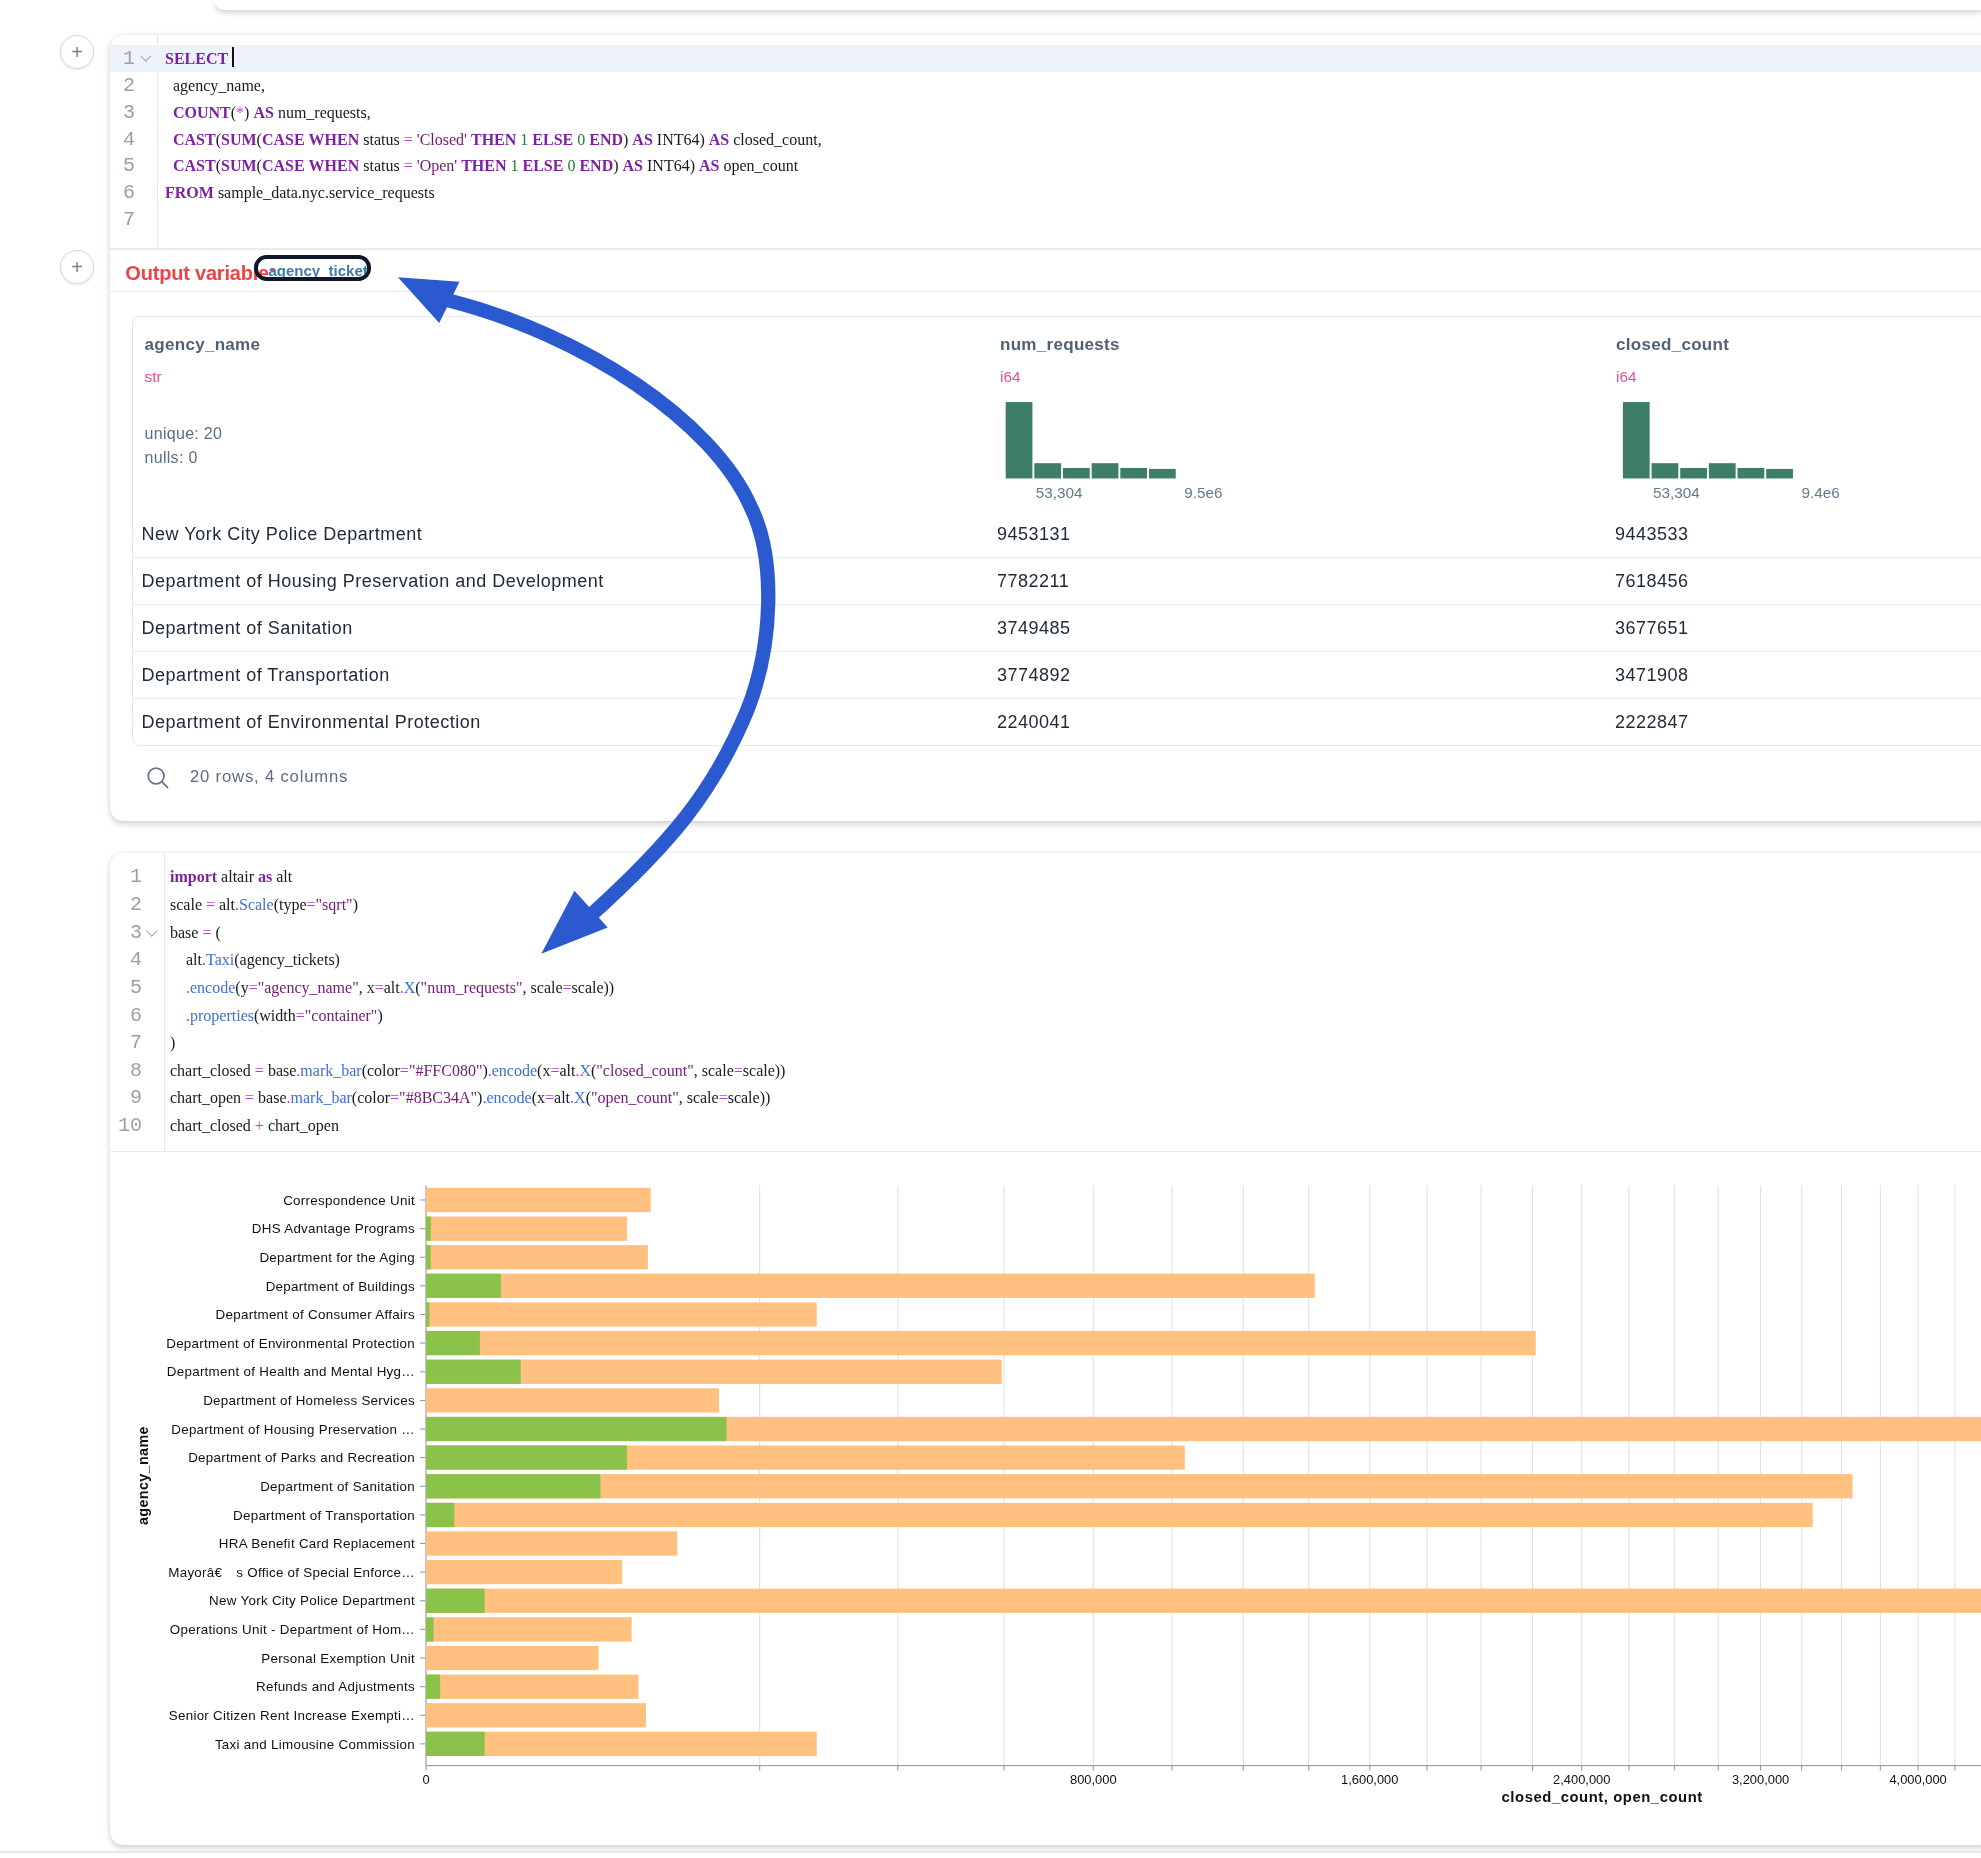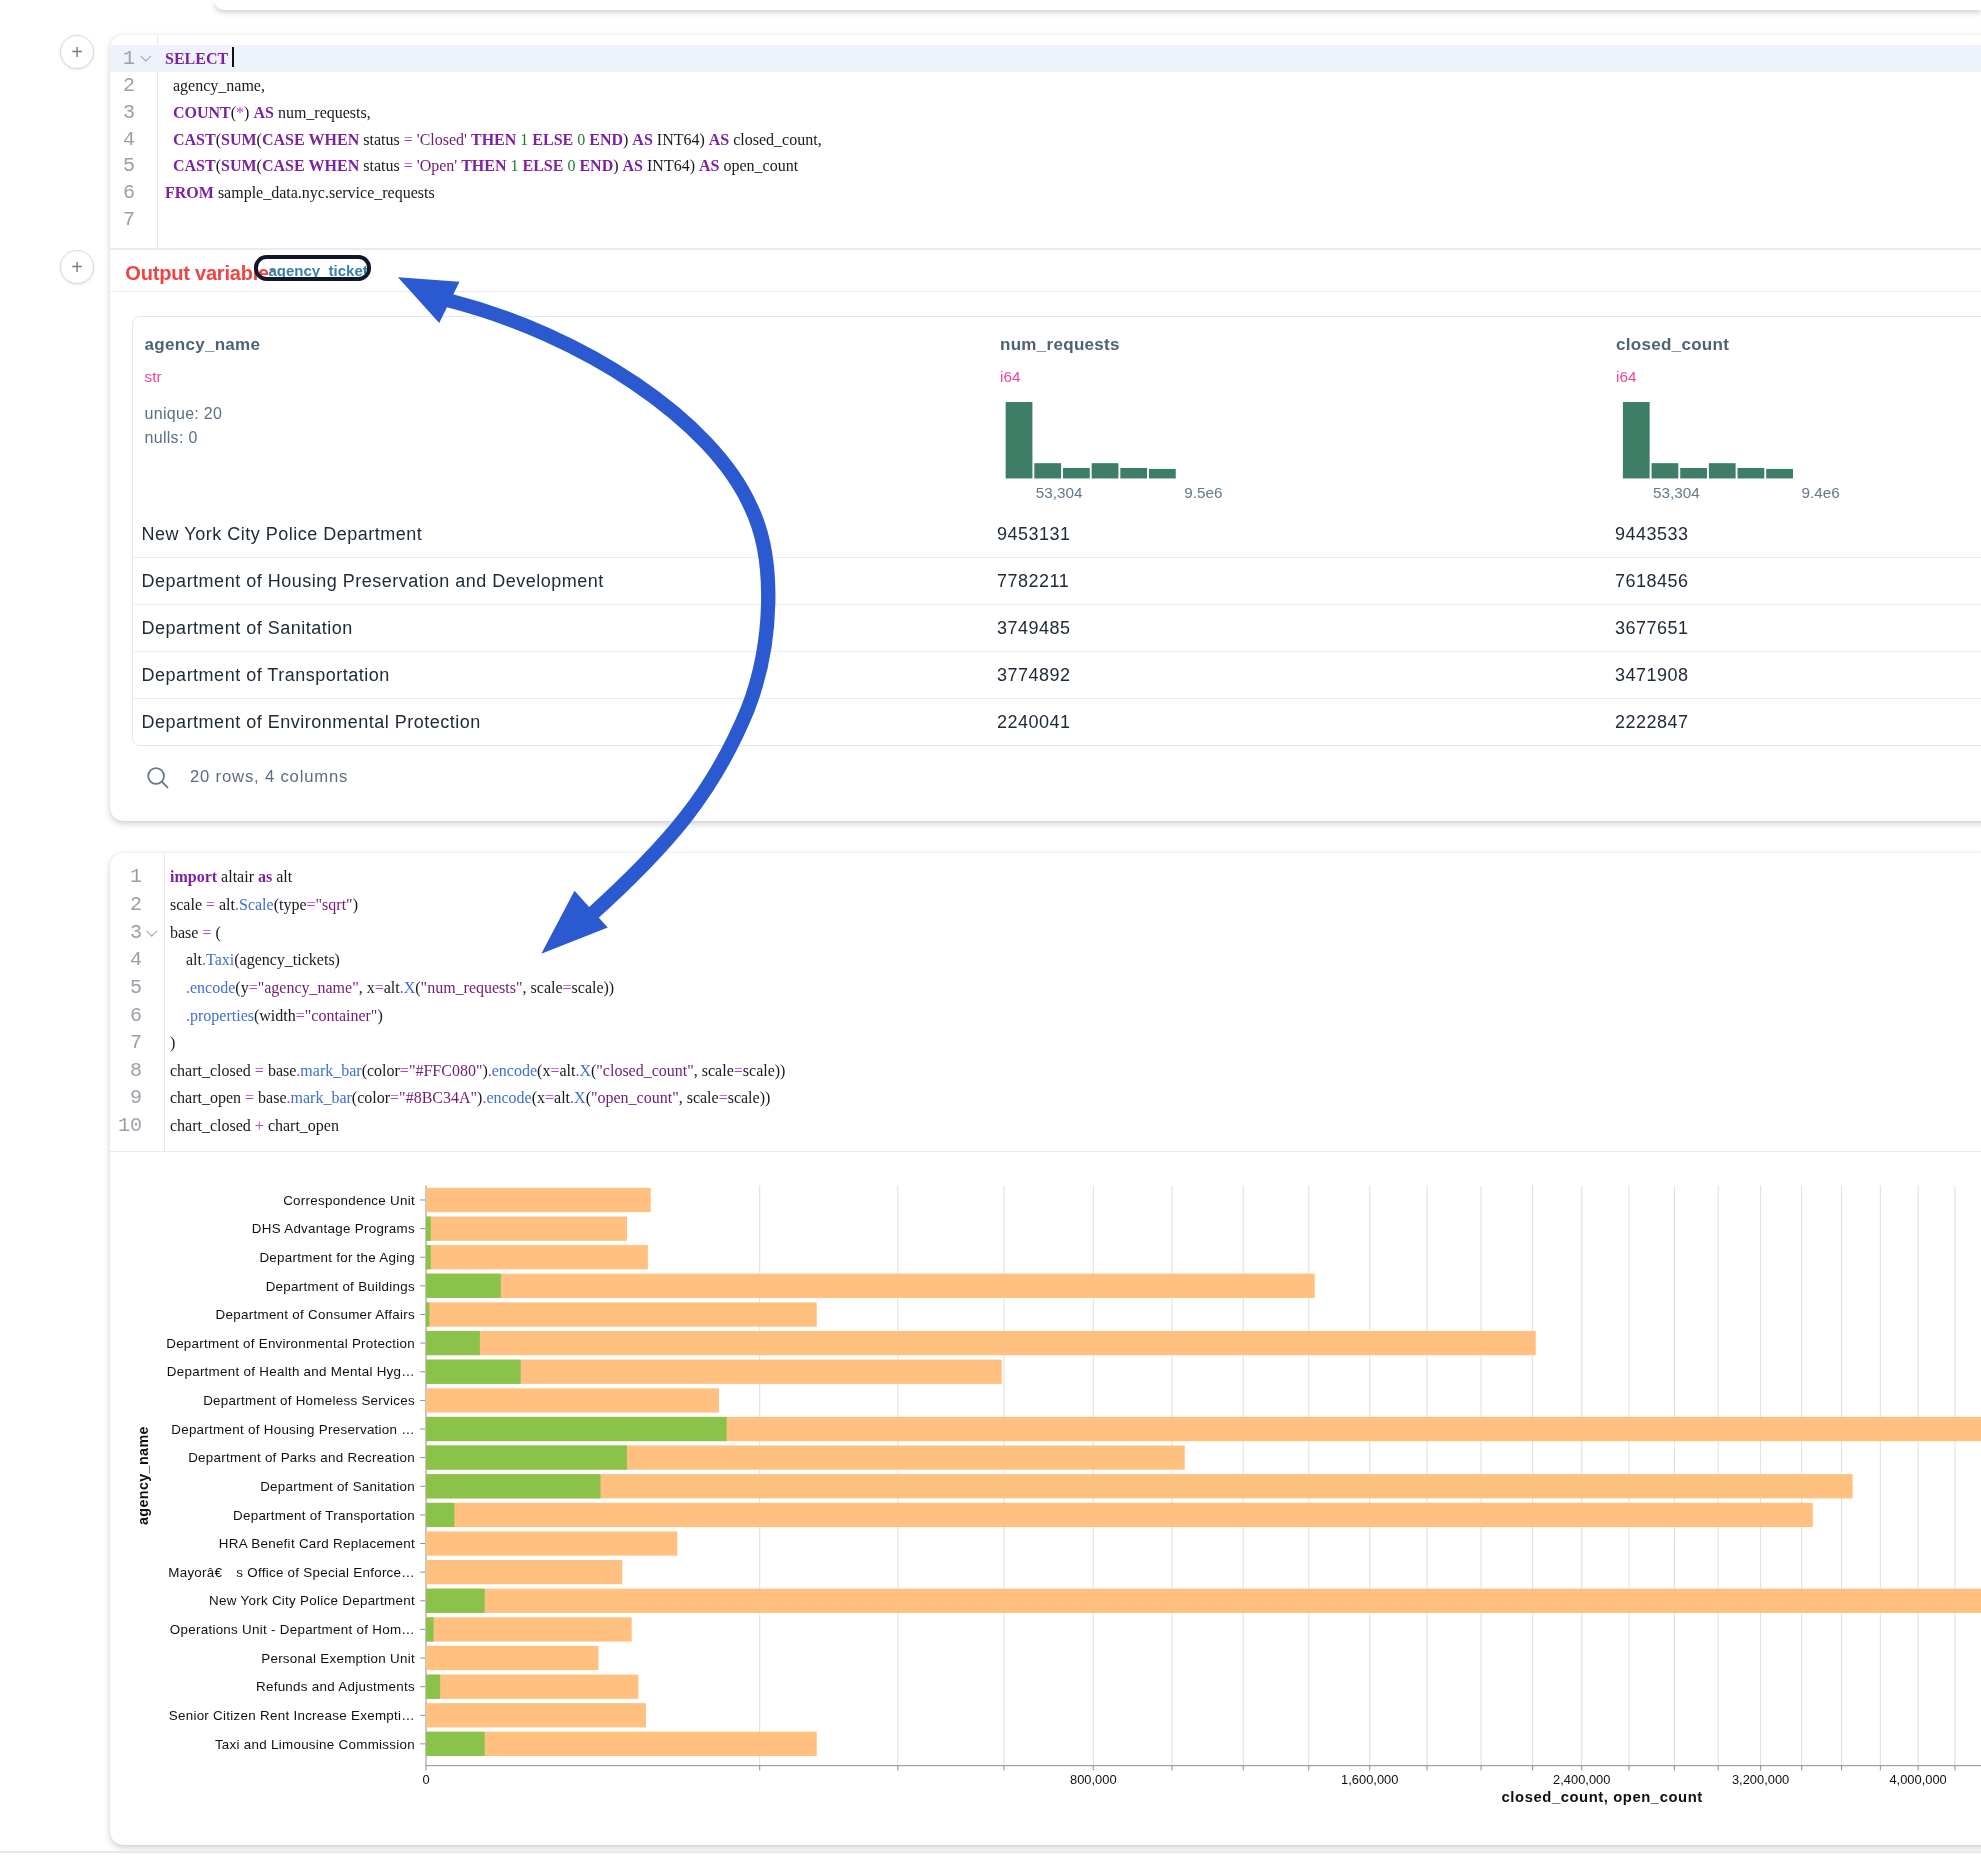--- a/index.html
+++ b/index.html
@@ -62,21 +62,21 @@
 <div class="ln" style="top:171px;height:27px;line-height:27px;width:25px">7</div>
     </div>
     <div class="outbar" style="top:214px;height:43px">
       <div class="outlab">Output variable:&nbsp;</div>
       <div class="pill">agency_tickets</div>
     </div>
     <div class="tpanel">
 <div class="th" style="left:11.5px">
           <div class="h1">agency_name</div>
           <div class="h2">str</div>
-          <div class="h3" style="margin-top:16px">unique: 20</div>
+          <div class="h3" style="margin-top:36px">unique: 20</div>
           <div class="h3">nulls: 0</div>
         </div>
 <div class="th" style="left:867px">
           <div class="h1">num_requests</div>
           <div class="h2">i64</div>
         </div>
 <div class="th" style="left:1483px">
           <div class="h1">closed_count</div>
           <div class="h2">i64</div>
         </div>

